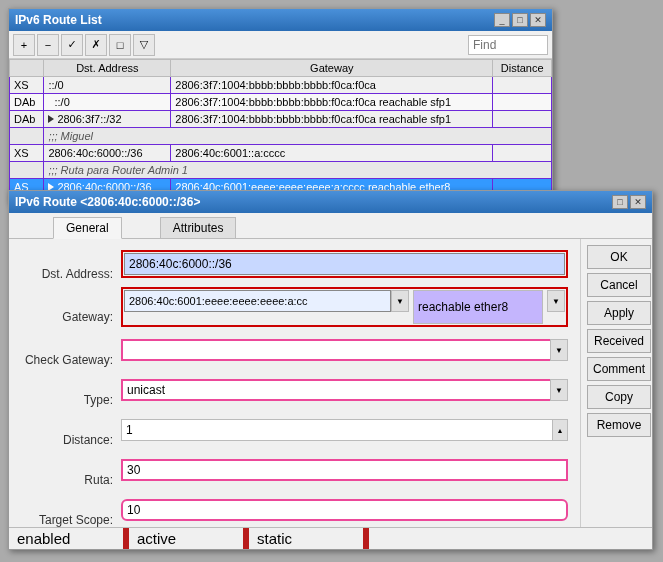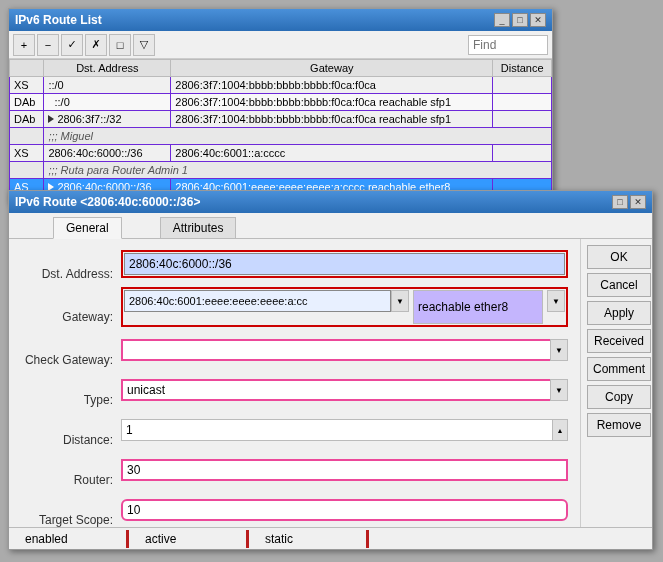--- a/index.html
+++ b/index.html
@@ -291,23 +291,23 @@
       left: 0;
       right: 0;
       height: 22px;
       background: #f0f0f0;
       border-top: 1px solid #bbb;
       display: flex;
       align-items: center;
     }
 
     .status-item {
-      padding: 2px 16px;
-      border-right: 3px solid #b91c1c;
-      font-size: 12px;
+      padding: 2px 8px;
+      border-right: 6px solid #b91c1c;
+      font-size: 15px;
       min-width: 120px;
     }
   </style>
 </head>
 <body>
 
 <div class="window list-window">
   <div class="window-title-bar">
     <span class="title">IPv6 Route List</span>
     <div class="window-controls">
@@ -433,21 +433,21 @@
 
       <div class="form-row">
         <span class="form-label">Distance:</span>
         <div class="spinbox">
           <input type="text" style="flex: 1 1 0%; height: 22px; border-top: 1px solid rgb(187, 187, 187); border-bottom: 1px solid rgb(187, 187, 187); border-left: 1px solid rgb(187, 187, 187); border-image: initial; border-right: none; padding: 2px 4px;" value="1">
           <div class="spinbox-btn">▲</div>
         </div>
       </div>
 
       <div class="form-row">
-        <span class="form-label">Router:</span>
+        <span class="form-label">Ruta:</span>
         <input type="text" class="form-input" style="flex: 1 1 0%;" value="30">
       </div>
 
       <div class="form-row">
         <span class="form-label">Target Scope:</span>
         <input type="text" class="form-input" style="flex: 1 1 0%; border-radius: 6px;" value="10">
       </div>
 
       <div class="form-row">
         <span class="form-label">Received From:</span>

